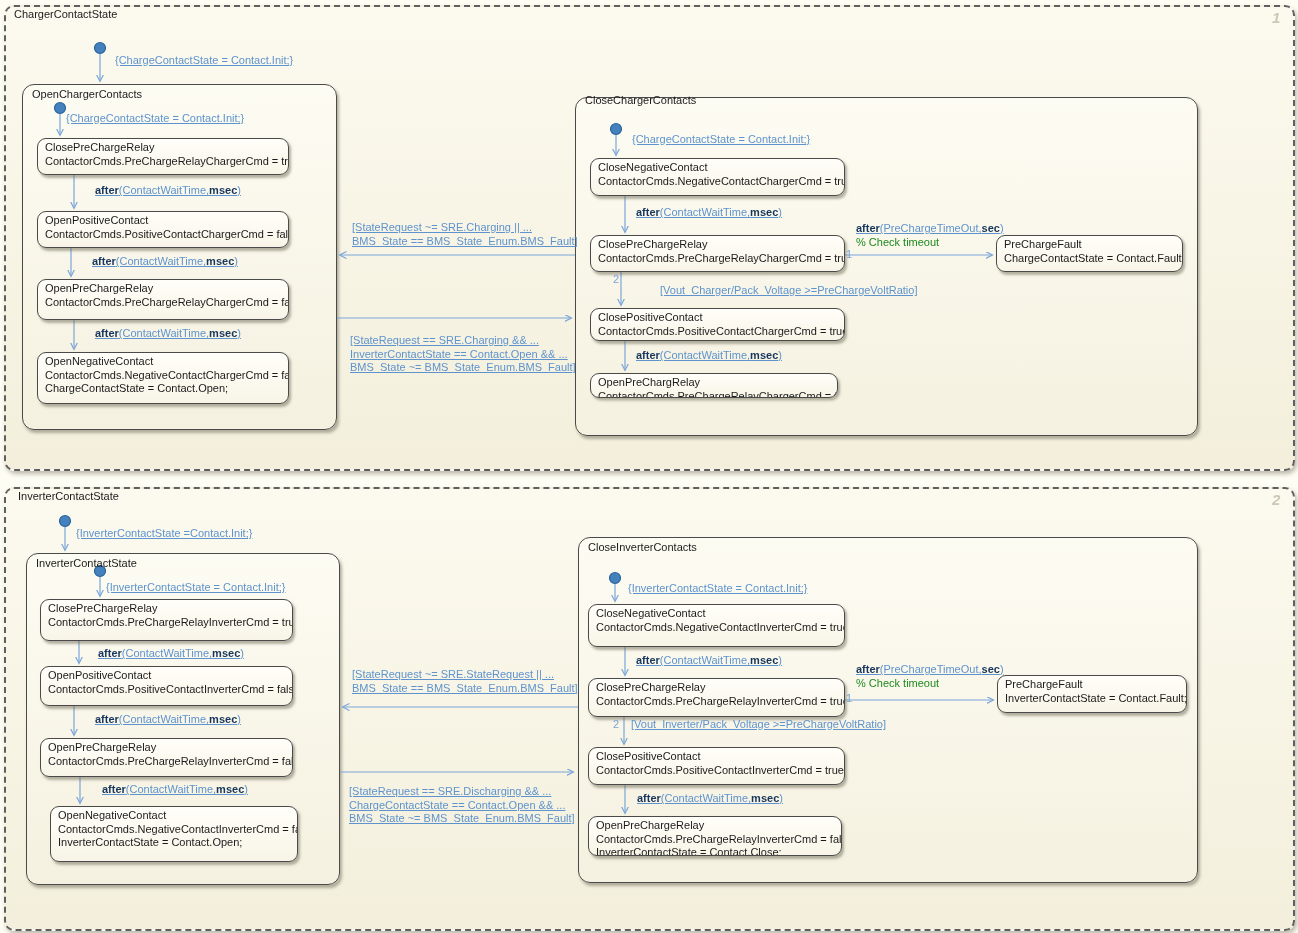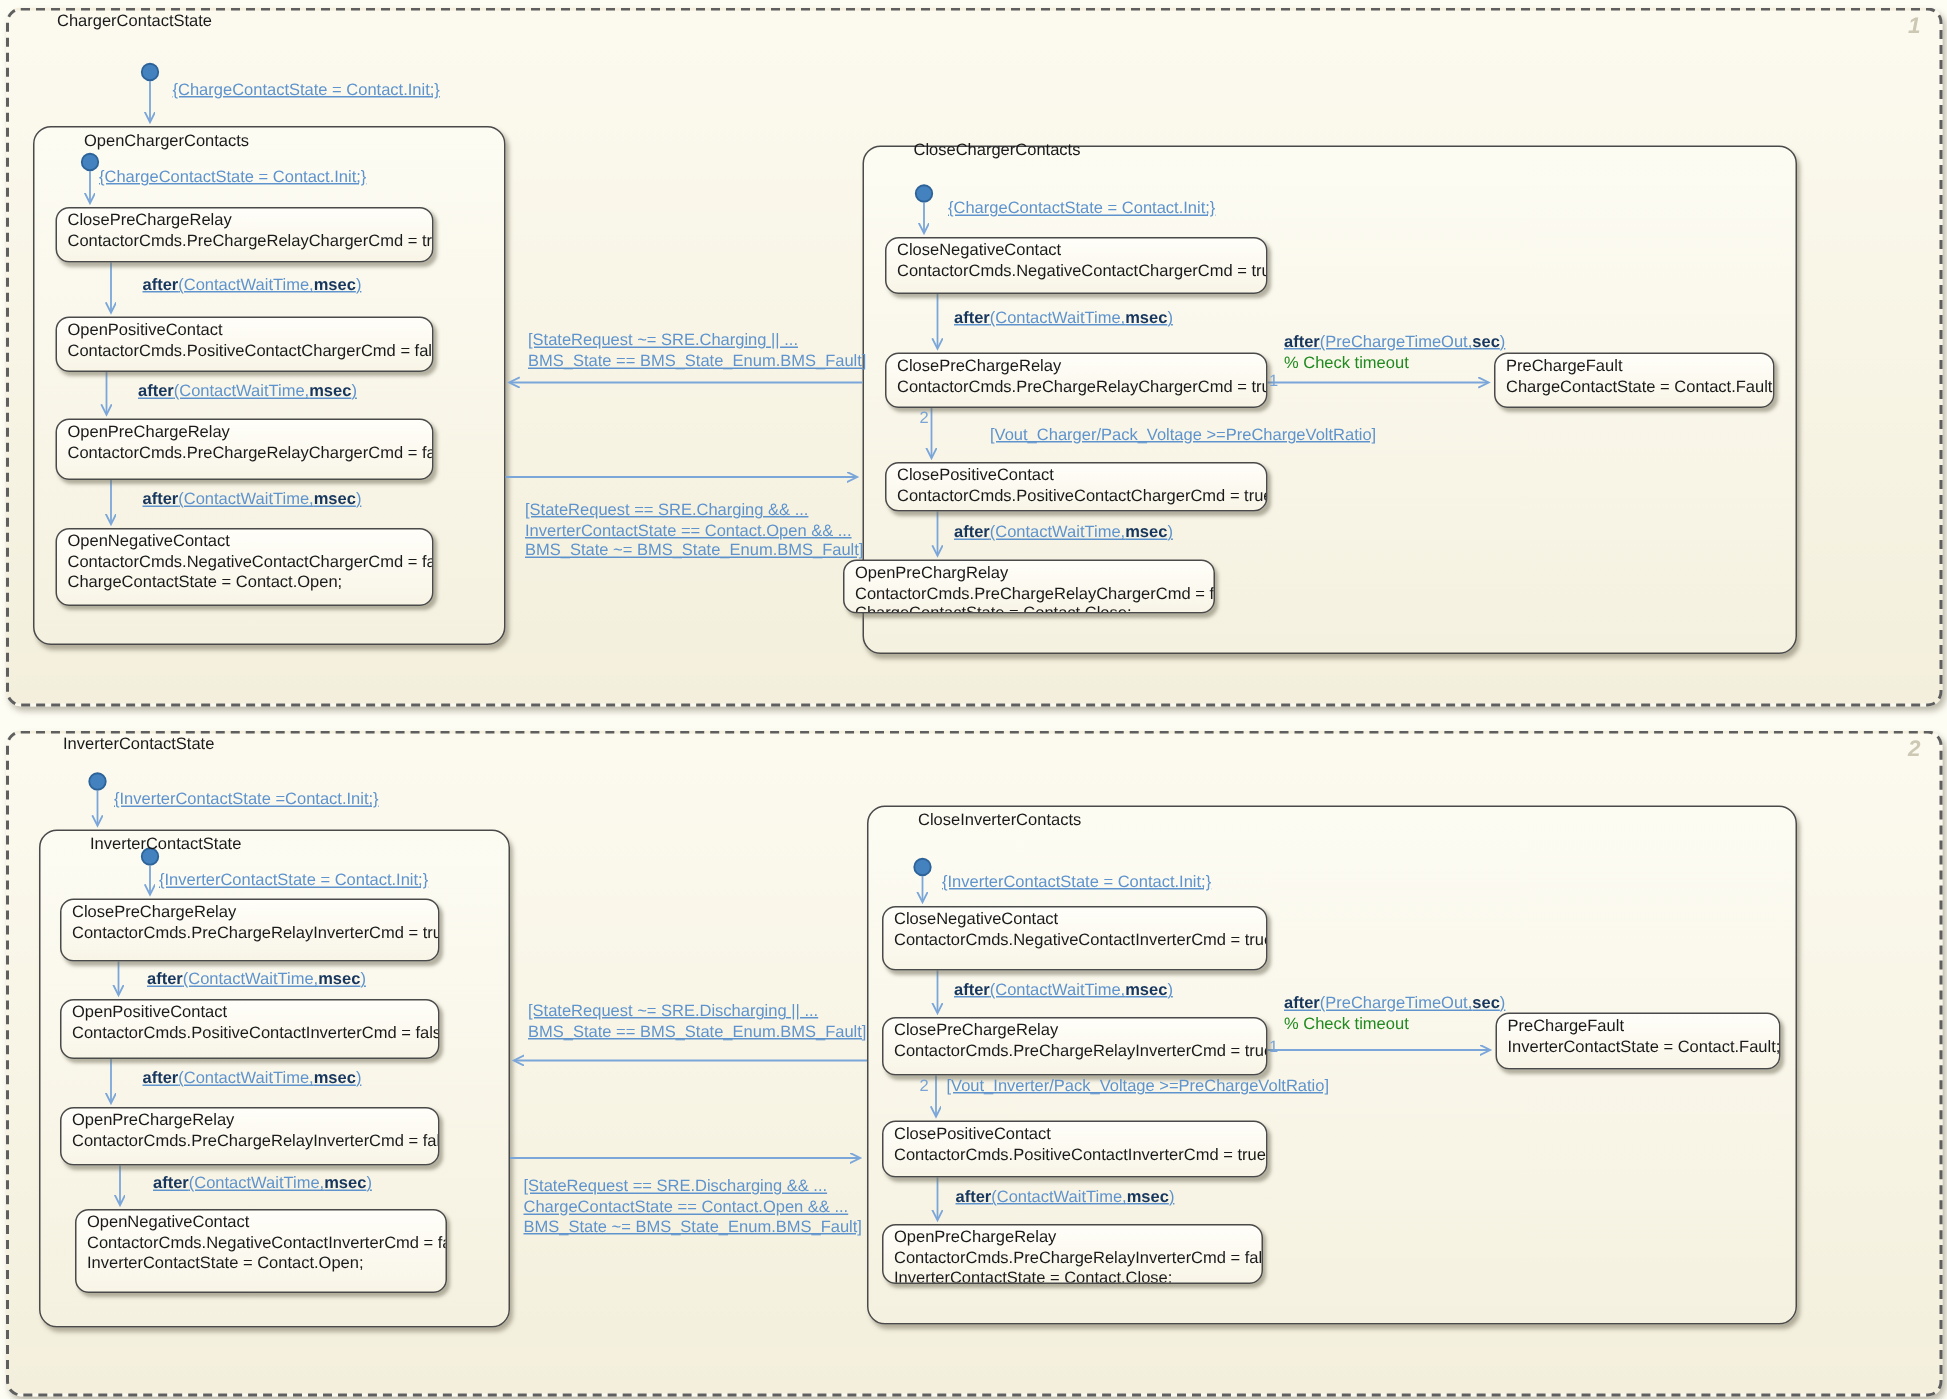--- a/index.html
+++ b/index.html
@@ -8,21 +8,21 @@
   .parallel{position:absolute;box-sizing:border-box;border:2px dashed #5f5f5f;border-radius:10px;
             background:linear-gradient(180deg,#fcfaef 0%,#f3efdc 100%);
             box-shadow:2px 3px 4px rgba(110,105,85,.45);z-index:1;}
   .grp{position:absolute;box-sizing:border-box;border:1.5px solid #4a4a4a;border-radius:12px;
        background:linear-gradient(180deg,#fdfcf3 0%,#f5f1e0 100%);
        box-shadow:2px 3px 3px rgba(110,105,85,.5);z-index:2;}
   .leaf{position:absolute;box-sizing:border-box;border:1.5px solid #4a4a4a;border-radius:9px;
         background:linear-gradient(180deg,#fffef9 0%,#f8f5e7 100%);
         box-shadow:2px 2.5px 2.5px rgba(110,105,85,.5);z-index:6;
         padding:2px 3px 0 7px;line-height:13.6px;white-space:nowrap;overflow:hidden;}
-  .title{position:absolute;z-index:7;white-space:nowrap;color:#1a1a1a;margin-left:24px;}
+  .title{position:absolute;z-index:7;white-space:nowrap;color:#1a1a1a;}
   .lbl{position:absolute;z-index:7;color:#5e93cd;white-space:nowrap;line-height:13.6px;text-decoration:underline;}
   .kw{color:#17365d;font-weight:bold;}
   .cmt{position:absolute;z-index:7;color:#1f8a1f;white-space:nowrap;}
   .ord{position:absolute;z-index:7;color:#cdc8b4;font-style:italic;font-size:15px;font-weight:bold;}
   .jn{position:absolute;z-index:7;color:#79a4d5;}
   svg.overlay{position:absolute;left:0;top:0;z-index:5;pointer-events:none;}
 </style>
 </head>
 <body>
 
@@ -83,21 +83,21 @@
   <div class="jn" style="left:613px;top:273px">2</div>
   <div class="lbl" style="left:660px;top:284px">
     <span>[Vout_Charger/Pack_Voltage &gt;=PreChargeVoltRatio]</span></div>
 
   <div class="leaf" style="left:590px;top:308px;width:255px;height:33px">
     <div>ClosePositiveContact</div>
     <div>ContactorCmds.PositiveContactChargerCmd = true;</div>
   </div>
   <div class="lbl" style="left:636px;top:349px"><span class="kw">after</span><span>(ContactWaitTime,</span><span class="kw">msec</span><span>)</span></div>
 
-  <div class="leaf" style="left:562px;top:373px;width:248px;height:36px">
+  <div class="leaf" style="left:590px;top:373px;width:248px;height:25px">
     <div>OpenPreChargRelay</div>
     <div>ContactorCmds.PreChargeRelayChargerCmd = false;</div>
     <div>ChargeContactState = Contact.Close;</div>
   </div>
 
   <div class="jn" style="left:846px;top:248px">1</div>
   <div class="lbl" style="left:856px;top:222px"><span class="kw">after</span><span>(PreChargeTimeOut,</span><span class="kw">sec</span><span>)</span></div>
   <div class="cmt" style="left:856px;top:236px">% Check timeout</div>
 
   <div class="leaf" style="left:996px;top:235px;width:187px;height:37px">
@@ -186,21 +186,21 @@
   <div class="jn" style="left:846px;top:692px">1</div>
   <div class="lbl" style="left:856px;top:663px"><span class="kw">after</span><span>(PreChargeTimeOut,</span><span class="kw">sec</span><span>)</span></div>
   <div class="cmt" style="left:856px;top:677px">% Check timeout</div>
 
   <div class="leaf" style="left:997px;top:675px;width:190px;height:38px">
     <div>PreChargeFault</div>
     <div>InverterContactState = Contact.Fault;</div>
   </div>
 
   <div class="lbl" style="left:352px;top:668px">
-    <div>[StateRequest ~= SRE.Discharging || ...</div>
+    <div>[StateRequest ~= SRE.StateRequest || ...</div>
     <div>BMS_State == BMS_State_Enum.BMS_Fault]</div>
   </div>
   <div class="lbl" style="left:349px;top:785px">
     <div>[StateRequest == SRE.Discharging &amp;&amp; ...</div>
     <div>ChargeContactState == Contact.Open &amp;&amp; ...</div>
     <div>BMS_State ~= BMS_State_Enum.BMS_Fault]</div>
   </div>
 
   <svg class="overlay" width="1298" height="933" viewBox="0 0 1298 933">
     <defs>

